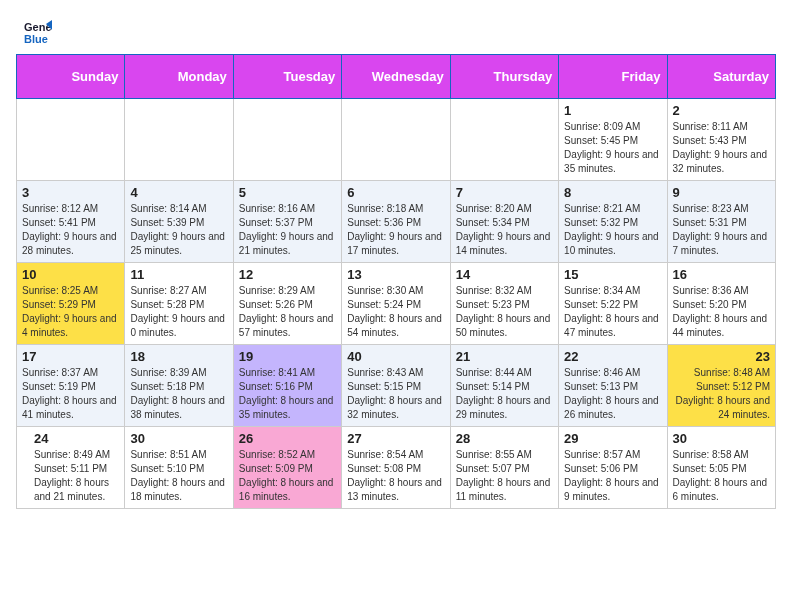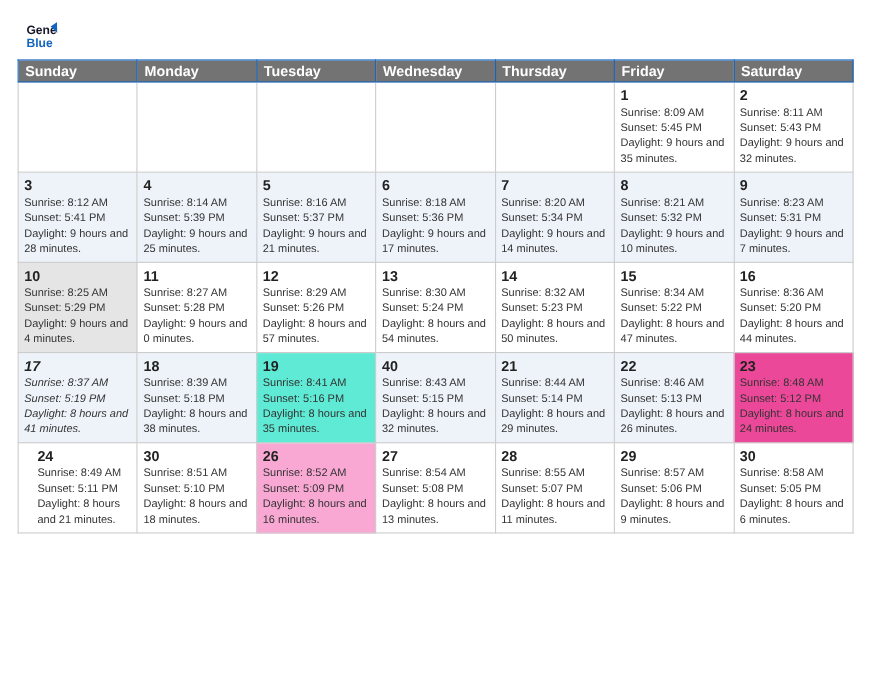--- a/index.html
+++ b/index.html
@@ -10,26 +10,26 @@
     .logo { display: flex; align-items: center; }
     .logo-icon { width: 28px; height: 28px; margin-right: 4px; }
     
     .title-block { text-align: right; }
     .month-title { font-size: 36px; font-weight: normal; color: #222; }
     .location { font-size: 16px; color: #444; margin-top: 2px; }
     
     .calendar { width: 100%; border-collapse: collapse; margin: 0 8px; width: calc(100% - 16px); margin-left: 8px; margin-right: 8px; }
     
     .calendar th {
-      background: #737373;
+      background: #d946ef;
       color: #fff;
       font-size: 13px;
       font-weight: bold;
-      padding: 2px 6px;
-      text-align: left;
+      padding: 14px 6px;
+      text-align: right;
       border: 1px solid #1565c0;
     }
     
     .calendar td {
       border: 1px solid #ccc;
       vertical-align: top;
       padding: 4px 5px;
       width: 14.28%;
       min-height: 80px;
       font-size: 10.5px;
@@ -136,21 +136,21 @@
           <td style="background: rgb(238, 243, 250);">
             <span class="day-num">8</span>
             <div class="day-info">Sunrise: 8:21 AM<br>Sunset: 5:32 PM<br>Daylight: 9 hours and 10 minutes.</div>
           </td>
           <td style="background: rgb(238, 243, 250);">
             <span class="day-num">9</span>
             <div class="day-info">Sunrise: 8:23 AM<br>Sunset: 5:31 PM<br>Daylight: 9 hours and 7 minutes.</div>
           </td>
         </tr>
         <tr>
-          <td style="background: #e5e5e5; margin-top: 48px;">
+          <td style="background: #fde047; margin-top: 48px;">
             <span class="day-num">10</span>
             <div class="day-info">Sunrise: 8:25 AM<br>Sunset: 5:29 PM<br>Daylight: 9 hours and 4 minutes.</div>
           </td>
           <td style="background: rgb(255, 255, 255);">
             <span class="day-num">11</span>
             <div class="day-info">Sunrise: 8:27 AM<br>Sunset: 5:28 PM<br>Daylight: 9 hours and 0 minutes.</div>
           </td>
           <td style="background: rgb(255, 255, 255);">
             <span class="day-num">12</span>
             <div class="day-info">Sunrise: 8:29 AM<br>Sunset: 5:26 PM<br>Daylight: 8 hours and 57 minutes.</div>
@@ -166,45 +166,45 @@
           <td style="background: rgb(255, 255, 255);">
             <span class="day-num">15</span>
             <div class="day-info">Sunrise: 8:34 AM<br>Sunset: 5:22 PM<br>Daylight: 8 hours and 47 minutes.</div>
           </td>
           <td style="background: rgb(255, 255, 255);">
             <span class="day-num">16</span>
             <div class="day-info">Sunrise: 8:36 AM<br>Sunset: 5:20 PM<br>Daylight: 8 hours and 44 minutes.</div>
           </td>
         </tr>
         <tr>
-          <td style="background: rgb(238, 243, 250); font-style: italic;">
+          <td style="background: rgb(238, 243, 250);">
             <span class="day-num">17</span>
             <div class="day-info">Sunrise: 8:37 AM<br>Sunset: 5:19 PM<br>Daylight: 8 hours and 41 minutes.</div>
           </td>
           <td style="background: rgb(238, 243, 250);">
             <span class="day-num">18</span>
             <div class="day-info">Sunrise: 8:39 AM<br>Sunset: 5:18 PM<br>Daylight: 8 hours and 38 minutes.</div>
           </td>
-          <td style="background: #5eead4;">
+          <td style="background: #c4b5fd;">
             <span class="day-num">19</span>
             <div class="day-info">Sunrise: 8:41 AM<br>Sunset: 5:16 PM<br>Daylight: 8 hours and 35 minutes.</div>
           </td>
           <td style="background: rgb(238, 243, 250);">
             <span class="day-num">40</span>
             <div class="day-info">Sunrise: 8:43 AM<br>Sunset: 5:15 PM<br>Daylight: 8 hours and 32 minutes.</div>
           </td>
           <td style="background: rgb(238, 243, 250);">
             <span class="day-num">21</span>
             <div class="day-info">Sunrise: 8:44 AM<br>Sunset: 5:14 PM<br>Daylight: 8 hours and 29 minutes.</div>
           </td>
           <td style="background: rgb(238, 243, 250);">
             <span class="day-num">22</span>
             <div class="day-info">Sunrise: 8:46 AM<br>Sunset: 5:13 PM<br>Daylight: 8 hours and 26 minutes.</div>
           </td>
-          <td style="background: #ec4899;">
+          <td style="background: #fde047; text-align: right;">
             <span class="day-num">23</span>
             <div class="day-info">Sunrise: 8:48 AM<br>Sunset: 5:12 PM<br>Daylight: 8 hours and 24 minutes.</div>
           </td>
         </tr>
         <tr>
           <td style="background: rgb(255, 255, 255); padding-left: 17px;">
             <span class="day-num">24</span>
             <div class="day-info">Sunrise: 8:49 AM<br>Sunset: 5:11 PM<br>Daylight: 8 hours and 21 minutes.</div>
           </td>
           <td style="background: rgb(255, 255, 255);">

